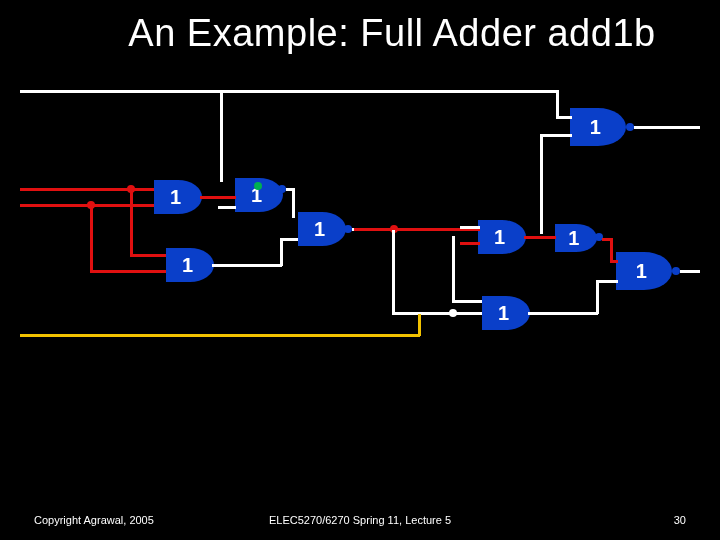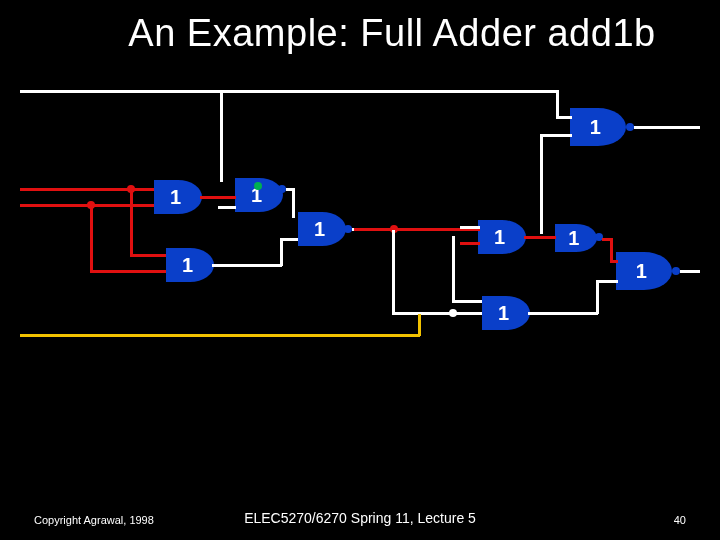--- a/index.html
+++ b/index.html
@@ -51,21 +51,21 @@
     color: #fff;
     font-size: 11px;
   }
   .footer-center {
     position: absolute;
     bottom: 14px;
     left: 0;
     width: 100%;
     text-align: center;
     color: #fff;
-    font-size: 14px;
+    font-size: 11px;
   }
   .footer-right {
     position: absolute;
     bottom: 14px;
     right: 34px;
     color: #fff;
     font-size: 11px;
   }
 
   
@@ -227,16 +227,16 @@
     <div class="wire v c-yellow" style="left:398px; top:224px; height:22px;"></div>
 
     <div class="wire v c-white" style="left:200px; top:0px; height:92px;"></div>
     <div class="wire h c-white" style="left:200px; top:0px; width:2px;"></div>
 
     <div class="wire h c-white" style="left:332px; top:138px; width:2px;"></div>
 
   </div>
 
 
-  <div class="footer-left">Copyright Agrawal, 1998</div>
+  <div class="footer-left">Copyright Agrawal, 2005</div>
   <div class="footer-center">ELEC5270/6270 Spring 11, Lecture 5</div>
-  <div class="footer-right">40</div>
+  <div class="footer-right">30</div>
 </div>
 
 </body></html>

